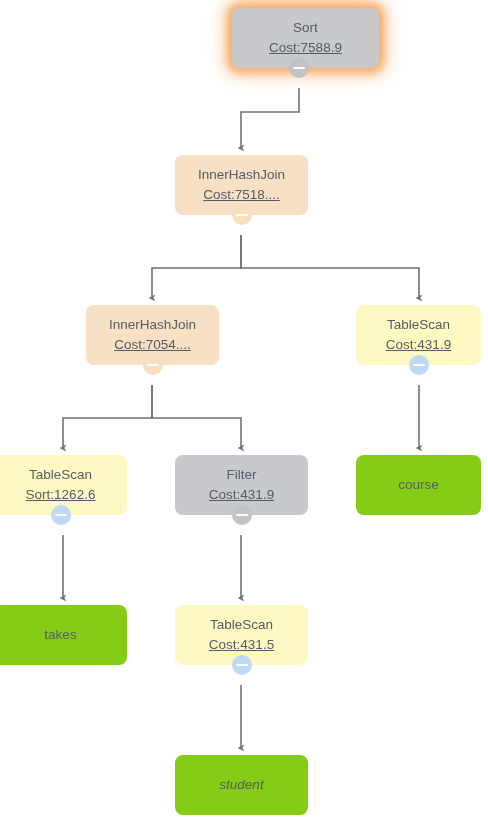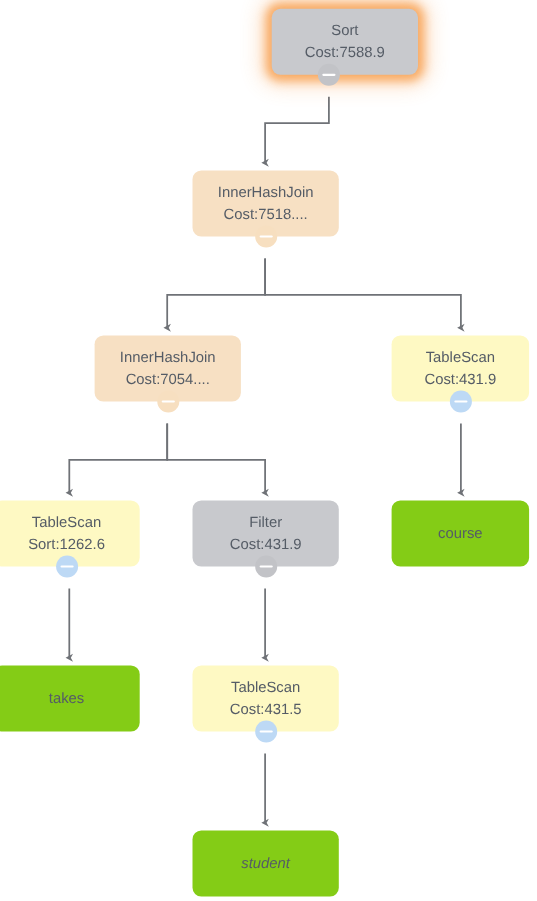--- a/index.html
+++ b/index.html
@@ -31,21 +31,21 @@
     flex-direction: column;
     align-items: center;
     justify-content: center;
     text-align: center;
     color: #555c66;
     font-size: 13.5px;
     line-height: 1.45;
     z-index: 2;
   }
   .node .line1 { display: block; }
-  .node .line2 { display: block; }
+  .node .line2 { display: block; text-decoration: underline; }
 
   .node-gray   { background: #c8c9cd; }
   .node-orange { background: #f7e0c3; }
   .node-blue   { background: #fef9c3; }
   .node-leaf   { background: #84cc16; }
 
   .node-selected {
     box-shadow: 0 0 9px 5px rgba(247,149,61,0.72),
                 0 0 18px 10px rgba(247,149,61,0.30);
   }
@@ -88,21 +88,21 @@
         <path d="M 241,235 L 241,268 L 419,268 L 419,298" fill="none" stroke="#6f7277" stroke-width="1.6" marker-end="url(#arrow)"></path>
         <path d="M 152,385 L 152,418 L 63,418 L 63,448" fill="none" stroke="#6f7277" stroke-width="1.6" marker-end="url(#arrow)"></path>
         <path d="M 152,385 L 152,418 L 241,418 L 241,448" fill="none" stroke="#6f7277" stroke-width="1.6" marker-end="url(#arrow)"></path>
         <path d="M 419,385 L 419,448" fill="none" stroke="#6f7277" stroke-width="1.6" marker-end="url(#arrow)"></path>
         <path d="M 63,535 L 63,598" fill="none" stroke="#6f7277" stroke-width="1.6" marker-end="url(#arrow)"></path>
         <path d="M 241,535 L 241,598" fill="none" stroke="#6f7277" stroke-width="1.6" marker-end="url(#arrow)"></path>
         <path d="M 241,685 L 241,748" fill="none" stroke="#6f7277" stroke-width="1.6" marker-end="url(#arrow)"></path>
       </g>
   </svg>
   <div id="nodes-layer">
-      <div class="node node-gray node-selected" style="left: 232px; top: 8px; width: 133px; height: 60px; margin-left: 15px;">
+      <div class="node node-gray node-selected" style="left: 232px; top: 8px; width: 147px; height: 60px;">
         <span class="line1">Sort</span>
         <span class="line2">Cost:7588.9</span>
       </div>
       <div class="toggle tg-gray" style="left: 288.5px; top: 58px;">
         <span class="bar"></span>
       </div>
       <div class="node node-orange" style="left: 175px; top: 155px; width: 133px; height: 60px;">
         <span class="line1">InnerHashJoin</span>
         <span class="line2">Cost:7518....</span>
       </div>

